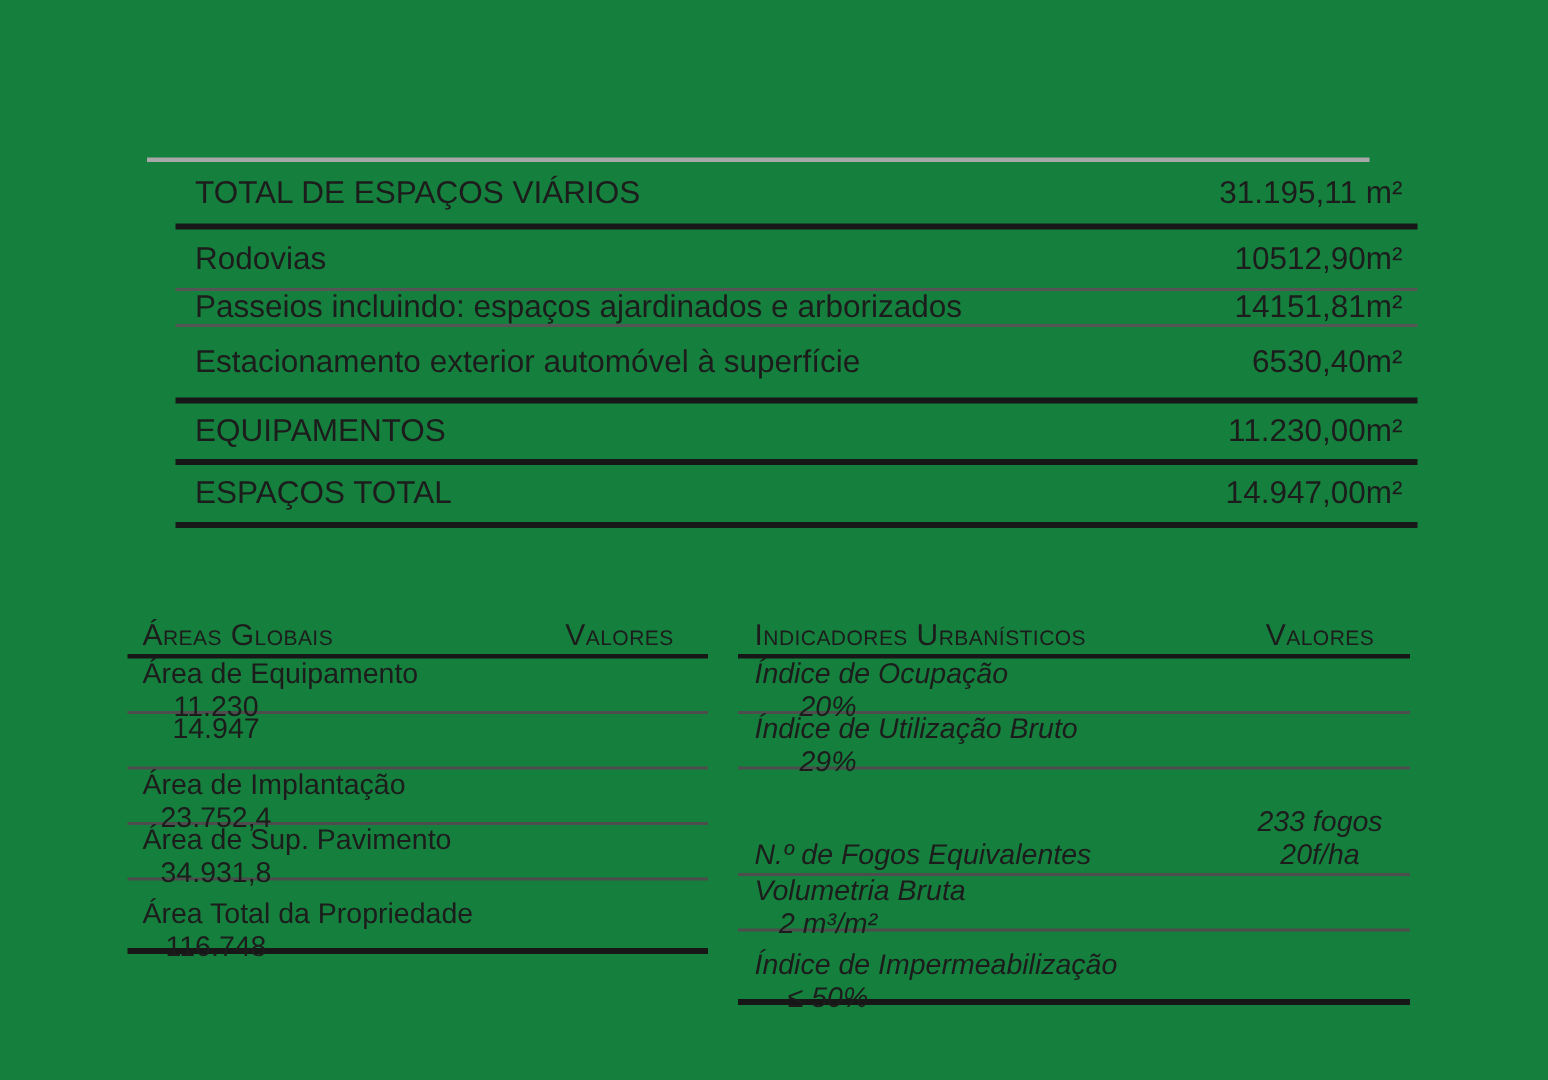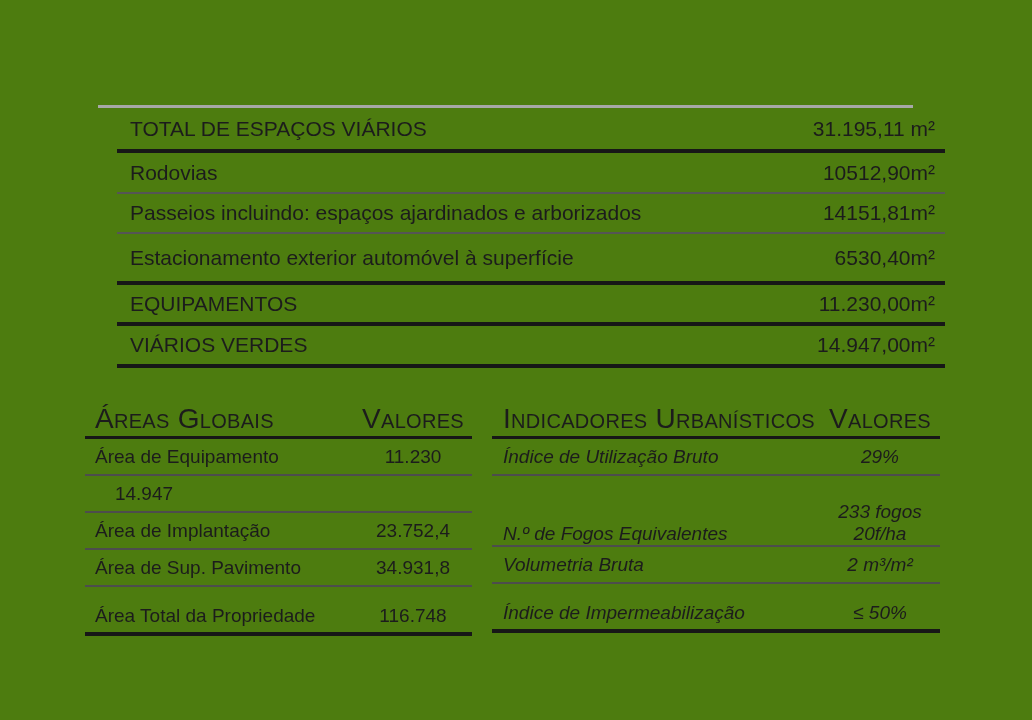--- a/index.html
+++ b/index.html
@@ -1,20 +1,20 @@
 <!DOCTYPE html>
 <html><head>
 <meta charset="utf-8">
 <style>
   html, body { margin: 0; padding: 0; background: #ffffff; }
   .page {
     position: relative;
     width: 1032px;
     height: 720px;
-    background: #4d7c0f;
+    background: #15803d;
     font-family: "Liberation Sans", sans-serif;
     color: #1c1c1c;
     overflow: hidden;
   }
 
   
   .gray-top-line {
     position: absolute;
     left: 98px;
     top: 105px;
@@ -32,21 +32,21 @@
     font-size: 21px;
   }
   .t-row {
     display: flex;
     align-items: center;
     box-sizing: border-box;
   }
   .h45 { height: 45px; }
   .h42 { height: 42px; }
   .h41 { height: 41px; gap: 29px; }
-  .h40 { height: 40px; }
+  .h40 { height: 24px; }
   .h39 { height: 51px; }
   .b-thick { border-bottom: 4px solid #171717; }
   .b-thin  { border-bottom: 2px solid #555555; }
   .top-table .t-label {
     flex: 1;
     padding-left: 13px;
     white-space: nowrap;
   }
   .top-table .t-value {
     width: 205px;
@@ -56,34 +56,35 @@
   }
 
   
   .bt {
     position: absolute;
     top: 403px;
     font-size: 19px;
   }
   .bt-header {
     display: flex;
-    align-items: flex-start;
+    align-items: flex-end;
     height: 36px;
     box-sizing: border-box;
     border-bottom: 3px solid #171717;
     font-variant: small-caps;
-    font-size: 28px;
+    font-size: 20px;
     letter-spacing: 0.3px;
   }
   .bt-row {
     display: flex;
-    align-items: center;
+    align-items: flex-start;
     height: 37px;
     box-sizing: border-box;
     border-bottom: 2px solid #4d4d4d;
+    flex-direction: column;
   }
   .bt-row.last { border-bottom: 4px solid #171717; margin-top: 12px; }
 
   .col-label { flex: 1; white-space: nowrap; }
   .col-value { text-align: center; white-space: nowrap; }
 
   
   .areas-table { left: 85px; width: 387px; }
   .areas-table .col-label { padding-left: 10px; }
   .areas-table .col-value { width: 118px; }
@@ -126,21 +127,21 @@
     </div>
     <div class="t-row h39 b-thick">
       <div class="t-label">Estacionamento exterior automóvel à superfície</div>
       <div class="t-value">6530,40m²</div>
     </div>
     <div class="t-row h41 b-thick">
       <div class="t-label">EQUIPAMENTOS</div>
       <div class="t-value">11.230,00m²</div>
     </div>
     <div class="t-row h42 b-thick">
-      <div class="t-label">VIÁRIOS VERDES</div>
+      <div class="t-label">ESPAÇOS TOTAL</div>
       <div class="t-value">14.947,00m²</div>
     </div>
   </div>
 
   <div class="bt areas-table">
     <div class="bt-header">
       <div class="col-label">Áreas Globais</div>
       <div class="col-value">Valores</div>
     </div>
     <div class="bt-row">
@@ -161,20 +162,24 @@
     <div class="bt-row last">
       <div class="col-label">Área Total da Propriedade</div>
       <div class="col-value">116.748</div>
     </div>
   </div>
 
   <div class="bt indicators-table">
     <div class="bt-header">
       <div class="col-label">Indicadores Urbanísticos</div>
       <div class="col-value">Valores</div>
+    </div>
+    <div class="bt-row">
+      <div class="col-label">Índice de Ocupação</div>
+      <div class="col-value">20%</div>
     </div>
     <div class="bt-row">
       <div class="col-label">Índice de Utilização Bruto</div>
       <div class="col-value">29%</div>
     </div>
     <div class="bt-row tall">
       <div class="tall-line">
         <div class="col-label"></div>
         <div class="col-value">233 fogos</div>
       </div>

